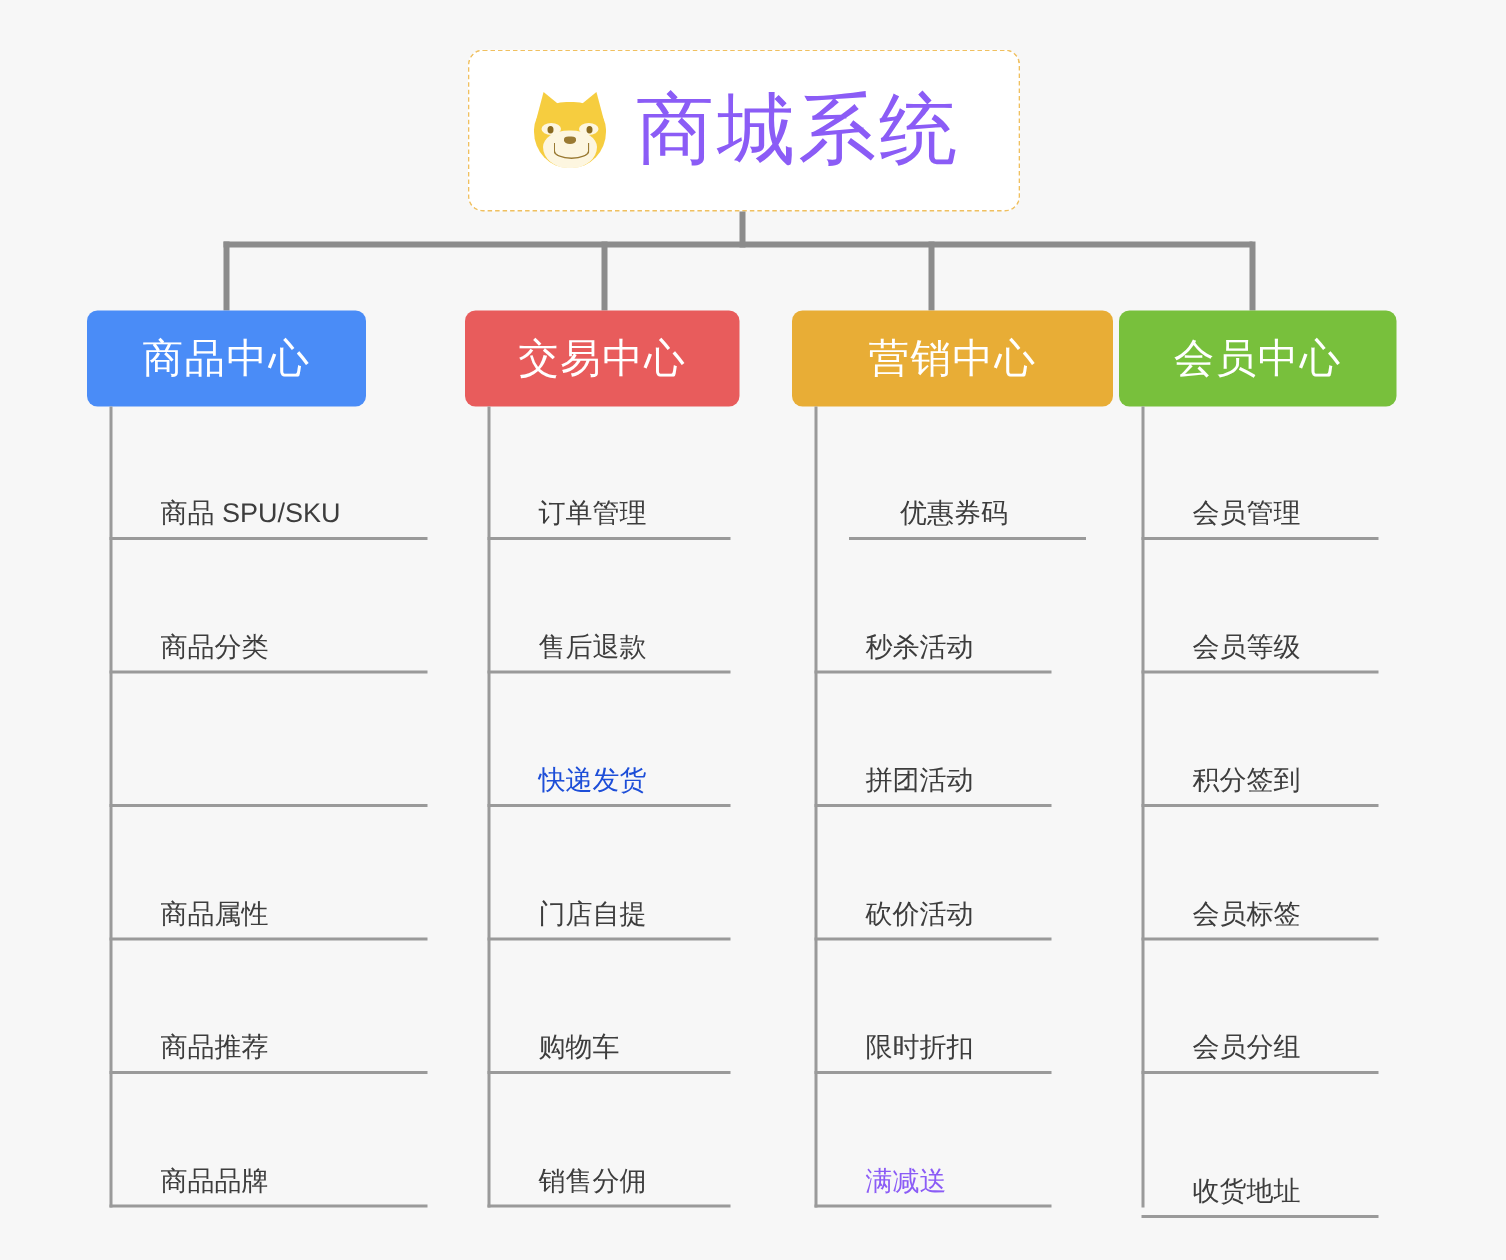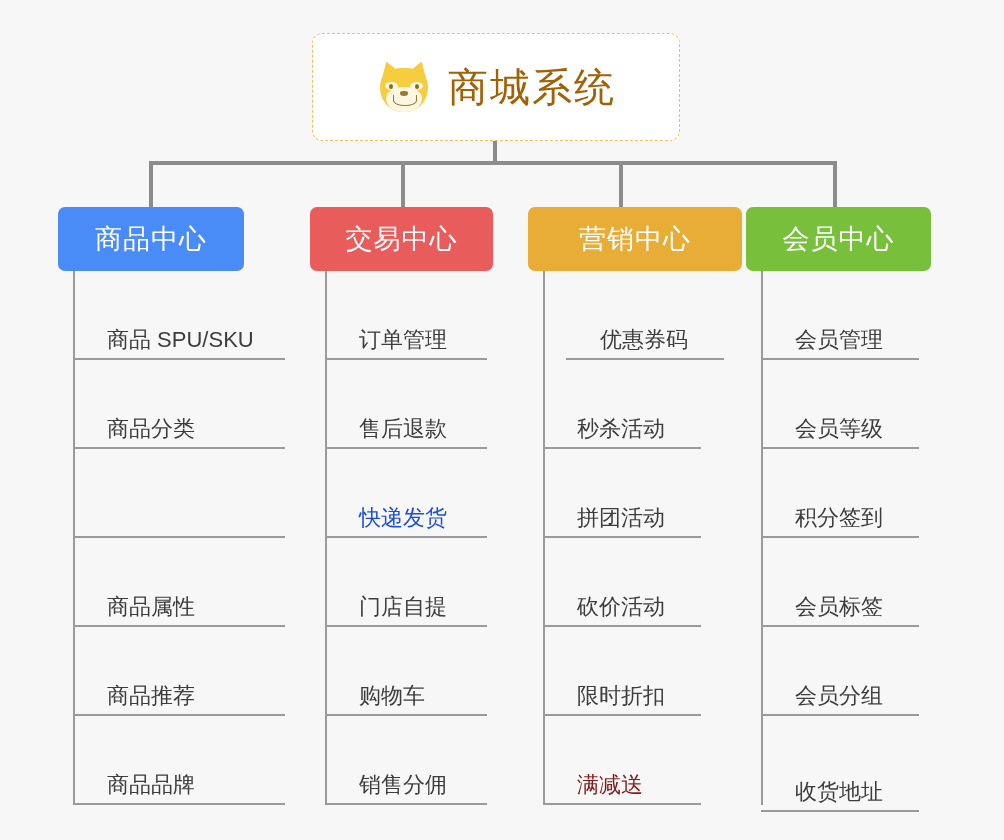--- a/index.html
+++ b/index.html
@@ -35,22 +35,22 @@
     justify-content: center;
     gap: 16px;
   }
   .root-emoji {
     width: 56px;
     height: 52px;
     position: relative;
     flex: none;
   }
   .root-title {
-    font-size: 40px;
-    color: #a16207;
+    font-size: 52px;
+    color: #8b5cf6;
     letter-spacing: 2px;
     line-height: 1;
     white-space: nowrap;
   }
 
   
   .shiba { position:absolute; left:0; top:0; width:56px; height:52px; }
   .shiba .ear {
     position: absolute;
     width: 0; height: 0;
@@ -167,21 +167,21 @@
     box-sizing: border-box;
   }
   .leaf-underline {
     position: absolute;
     left: 0; bottom: 0;
     height: 2px;
     background: #9a9a9a;
   }
   .leaf-label {
     position: relative;
-    font-size: 22px;
+    font-size: 18px;
     color: #3d3d3d;
     line-height: 1;
     padding: 0 10px 9px 34px;
     white-space: nowrap;
   }
 </style>
 </head>
 <body>
 
 <div id="mindmap" style="background: rgb(247, 247, 247);">
@@ -294,21 +294,21 @@
       <div class="leaf" style="top: 267px;">
         <div class="leaf-underline" style="background: rgb(154, 154, 154); width: 158px;"></div>
         <span class="leaf-label" style="color: rgb(61, 61, 61); text-align: right;">砍价活动</span>
       </div>
       <div class="leaf" style="top: 356px;">
         <div class="leaf-underline" style="background: rgb(154, 154, 154); width: 158px;"></div>
         <span class="leaf-label" style="color: rgb(61, 61, 61);">限时折扣</span>
       </div>
       <div class="leaf" style="top: 445px;">
         <div class="leaf-underline" style="background: rgb(154, 154, 154); width: 158px;"></div>
-        <span class="leaf-label" style="color: #7f1d1d; margin-top: 40px;">满减送</span>
+        <span class="leaf-label" style="color: #8b5cf6; margin-top: 40px;">满减送</span>
       </div>
     </div>
   <div class="branch" id="branch-3" style="left: 761px;">
       <div class="spine" style="height: 534px; background: rgb(154, 154, 154);"></div>
       <div class="leaf" style="top: 0px;">
         <div class="leaf-underline" style="background: rgb(154, 154, 154); width: 158px;"></div>
         <span class="leaf-label" style="color: rgb(61, 61, 61);">会员管理</span>
       </div>
       <div class="leaf" style="top: 89px;">
         <div class="leaf-underline" style="background: rgb(154, 154, 154); width: 158px;"></div>

